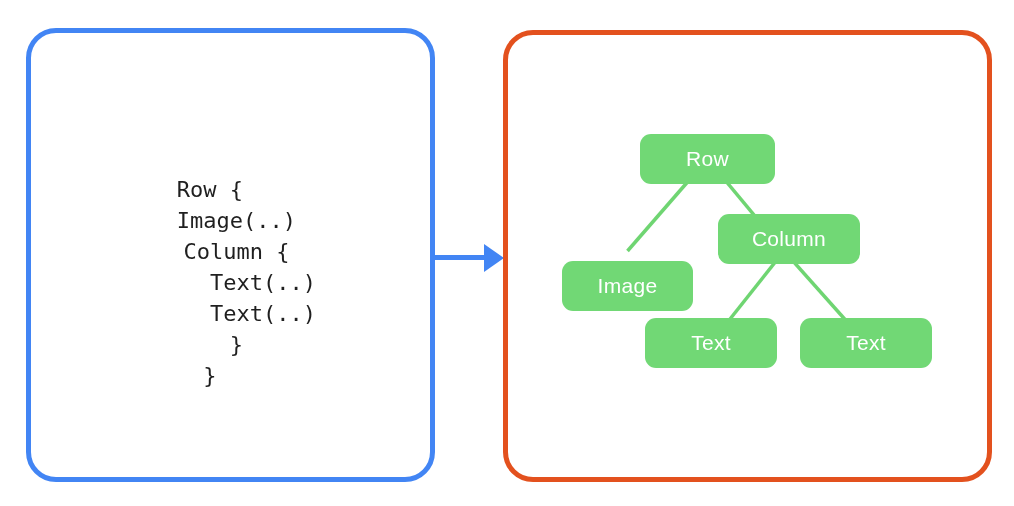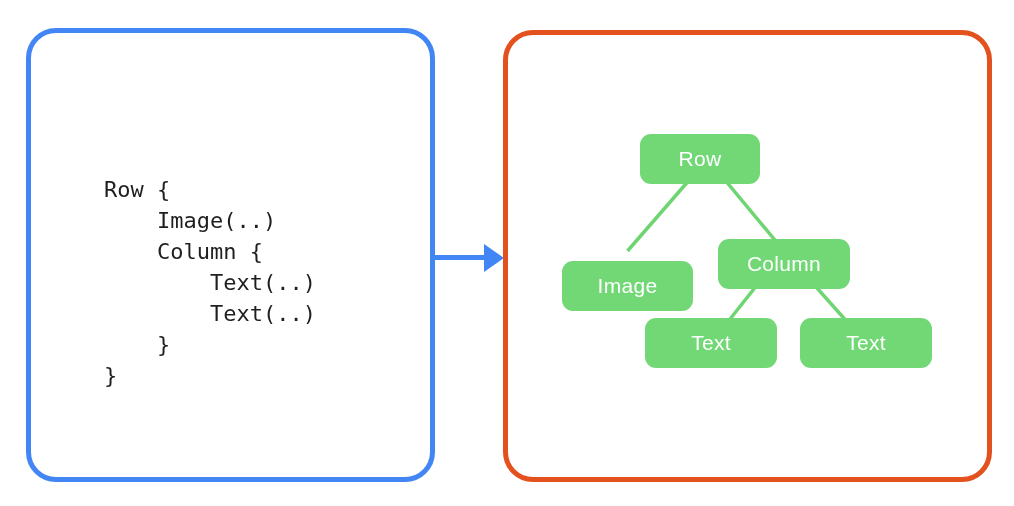--- a/index.html
+++ b/index.html
@@ -20,20 +20,21 @@
   .code-panel {
     position: absolute;
     left: 26px;
     top: 28px;
     width: 409px;
     height: 454px;
     box-sizing: border-box;
     border: 5px solid var(--code-box-border, #4285F4);
     border-radius: 30px;
     background: #ffffff;
+    text-align: center;
   }
   .code-panel pre {
     position: absolute;
     left: 73px;
     top: 141px;
     margin: 0;
     font-family: "DejaVu Sans Mono", "Liberation Mono", monospace;
     font-size: 22px;
     line-height: 31px;
     color: var(--code-text-color, #1F1F1F);
@@ -90,23 +91,23 @@
     background: var(--node-fill, #71D875);
     border-radius: 11px;
     color: var(--node-text-color, #ffffff);
     font-size: 21px;
     font-weight: 500;
     letter-spacing: 0.3px;
     display: flex;
     align-items: center;
     justify-content: center;
   }
-  .n-row    { left: 132px; top:  99px; width: 120px; }
+  .n-row    { left: 132px; top:  99px; width: 135px; }
   .n-image  { left:  54px; top: 192px; width: 131px; margin-top: 34px; }
-  .n-column { left: 210px; top: 204px; width: 132px; text-align: center; }
+  .n-column { left: 210px; top: 179px; width: 142px; text-align: center; }
   .n-text1  { left: 137px; top: 283px; width: 132px; }
   .n-text2  { left: 292px; top: 283px; width: 132px; }
 </style>
 </head>
 <body>
 
 <div class="stage">
 
   <div class="code-panel">
     <pre>Row {

